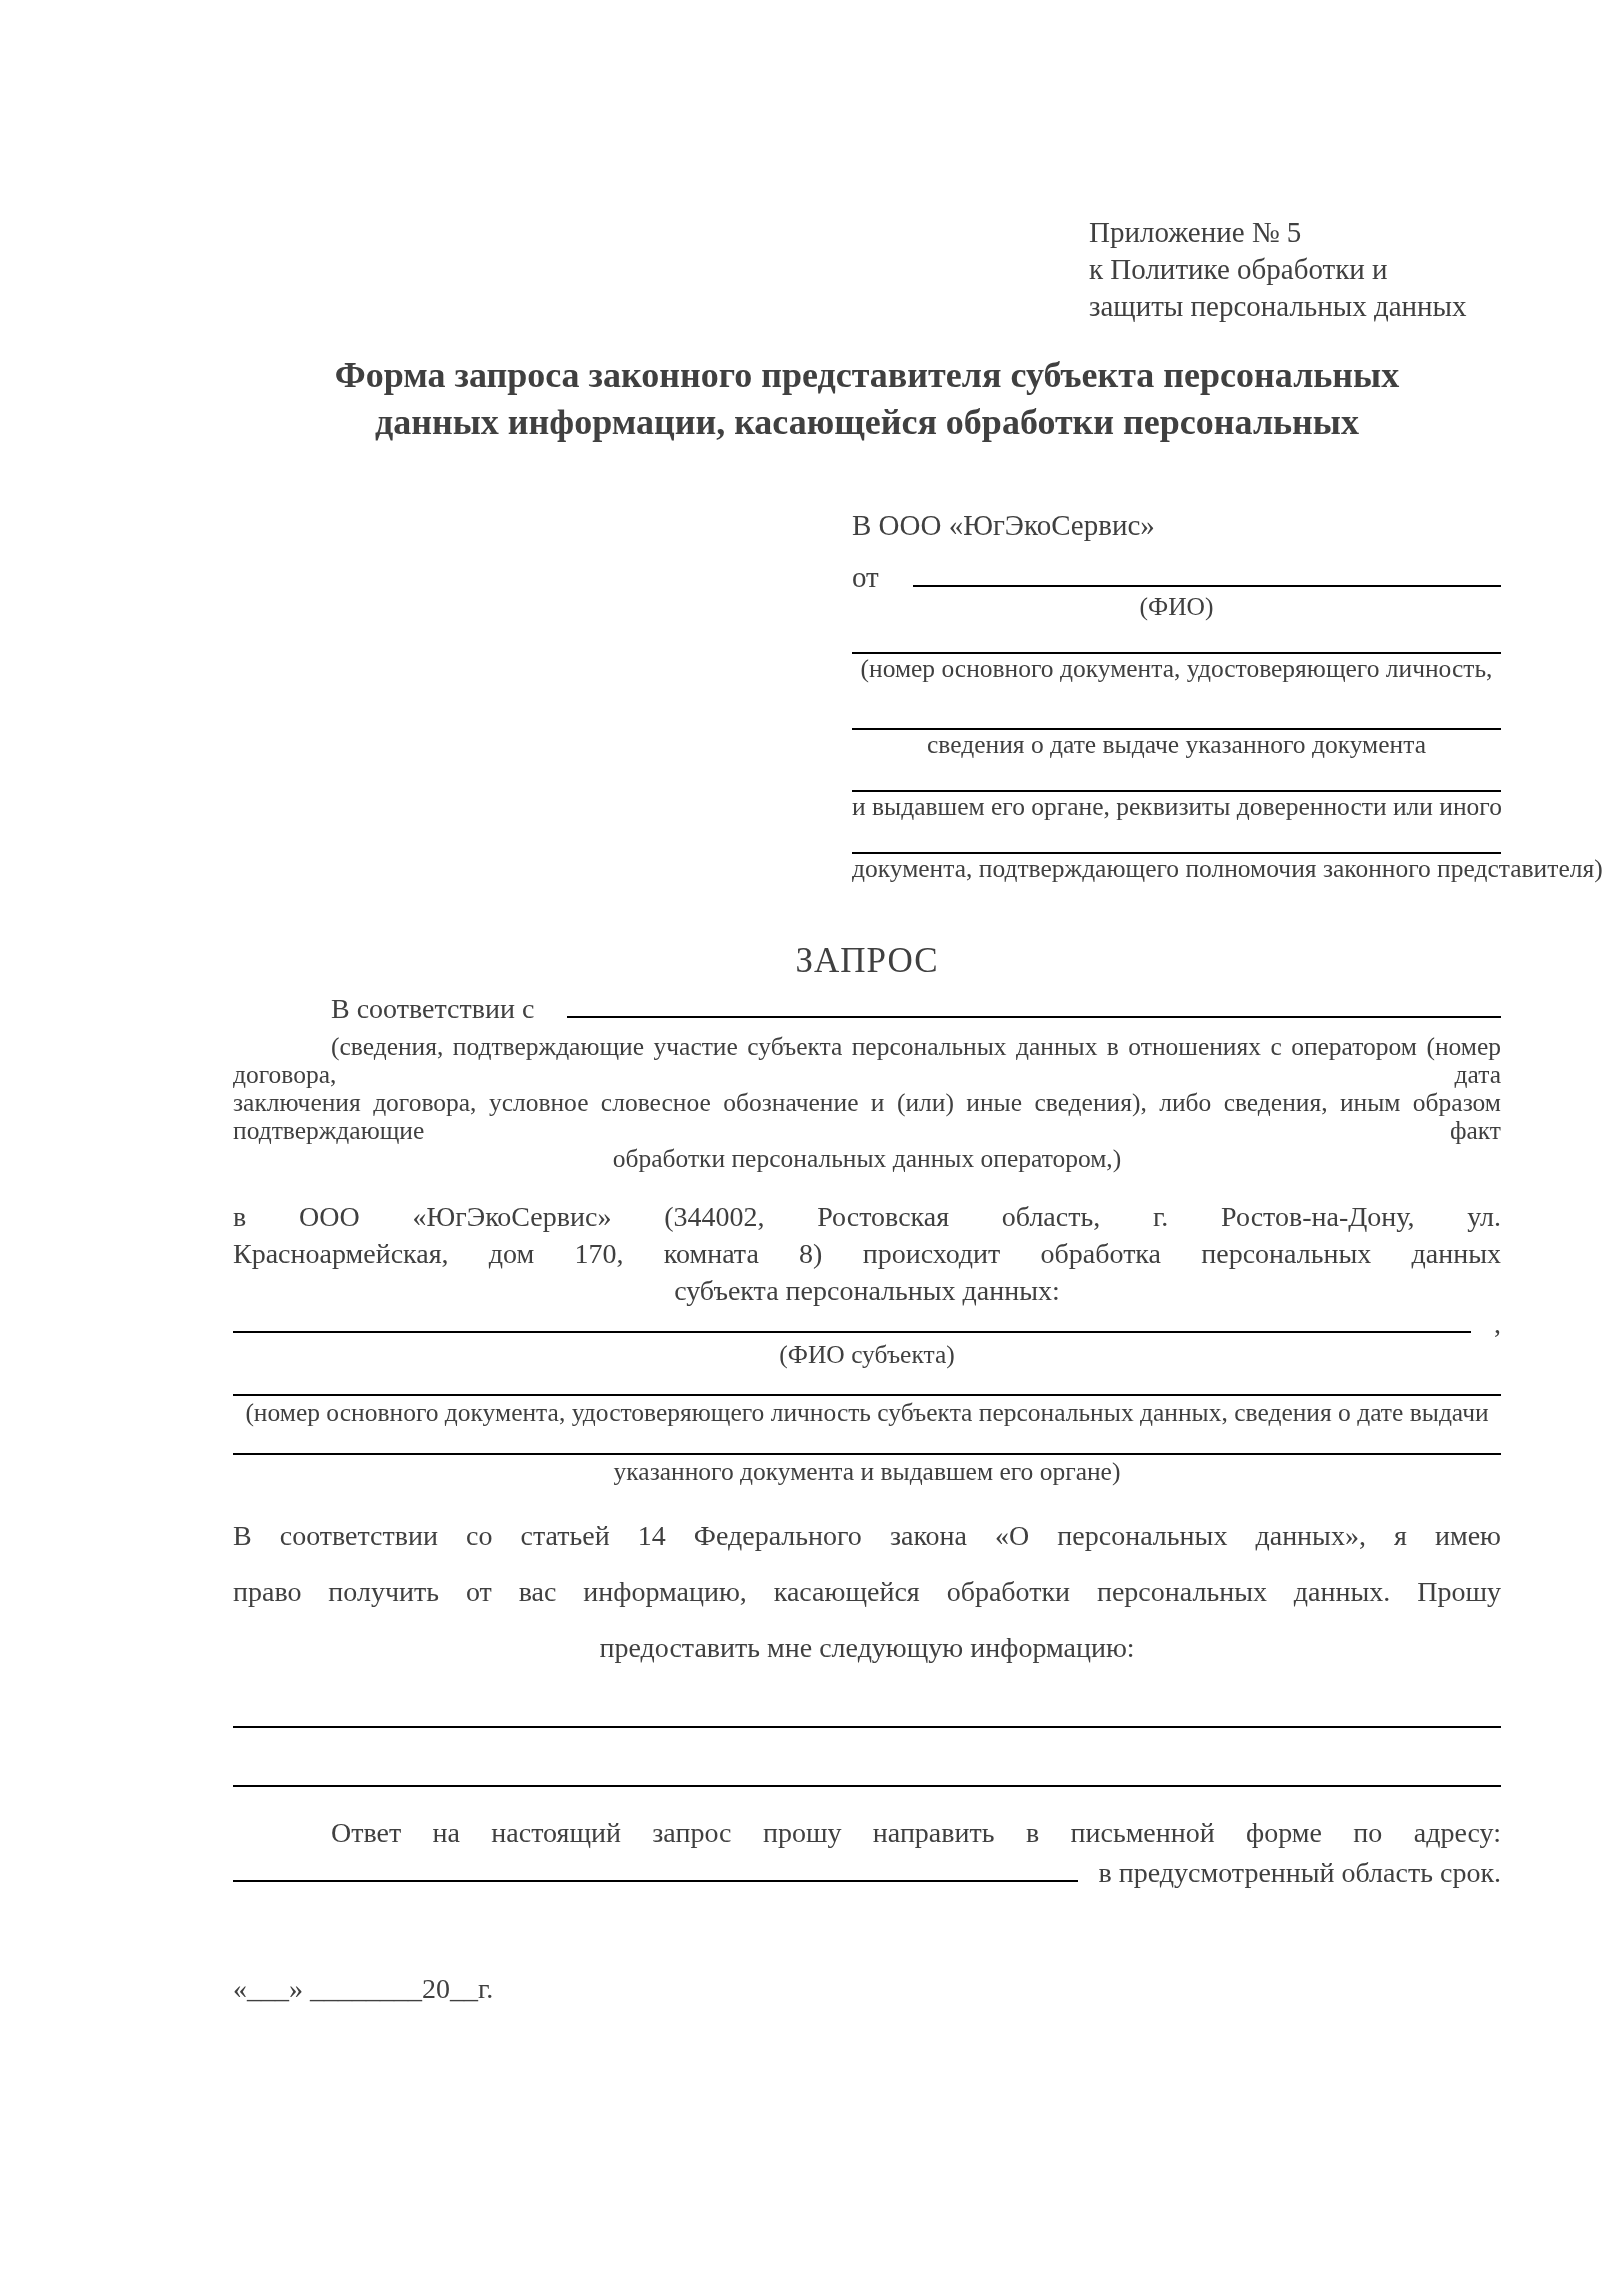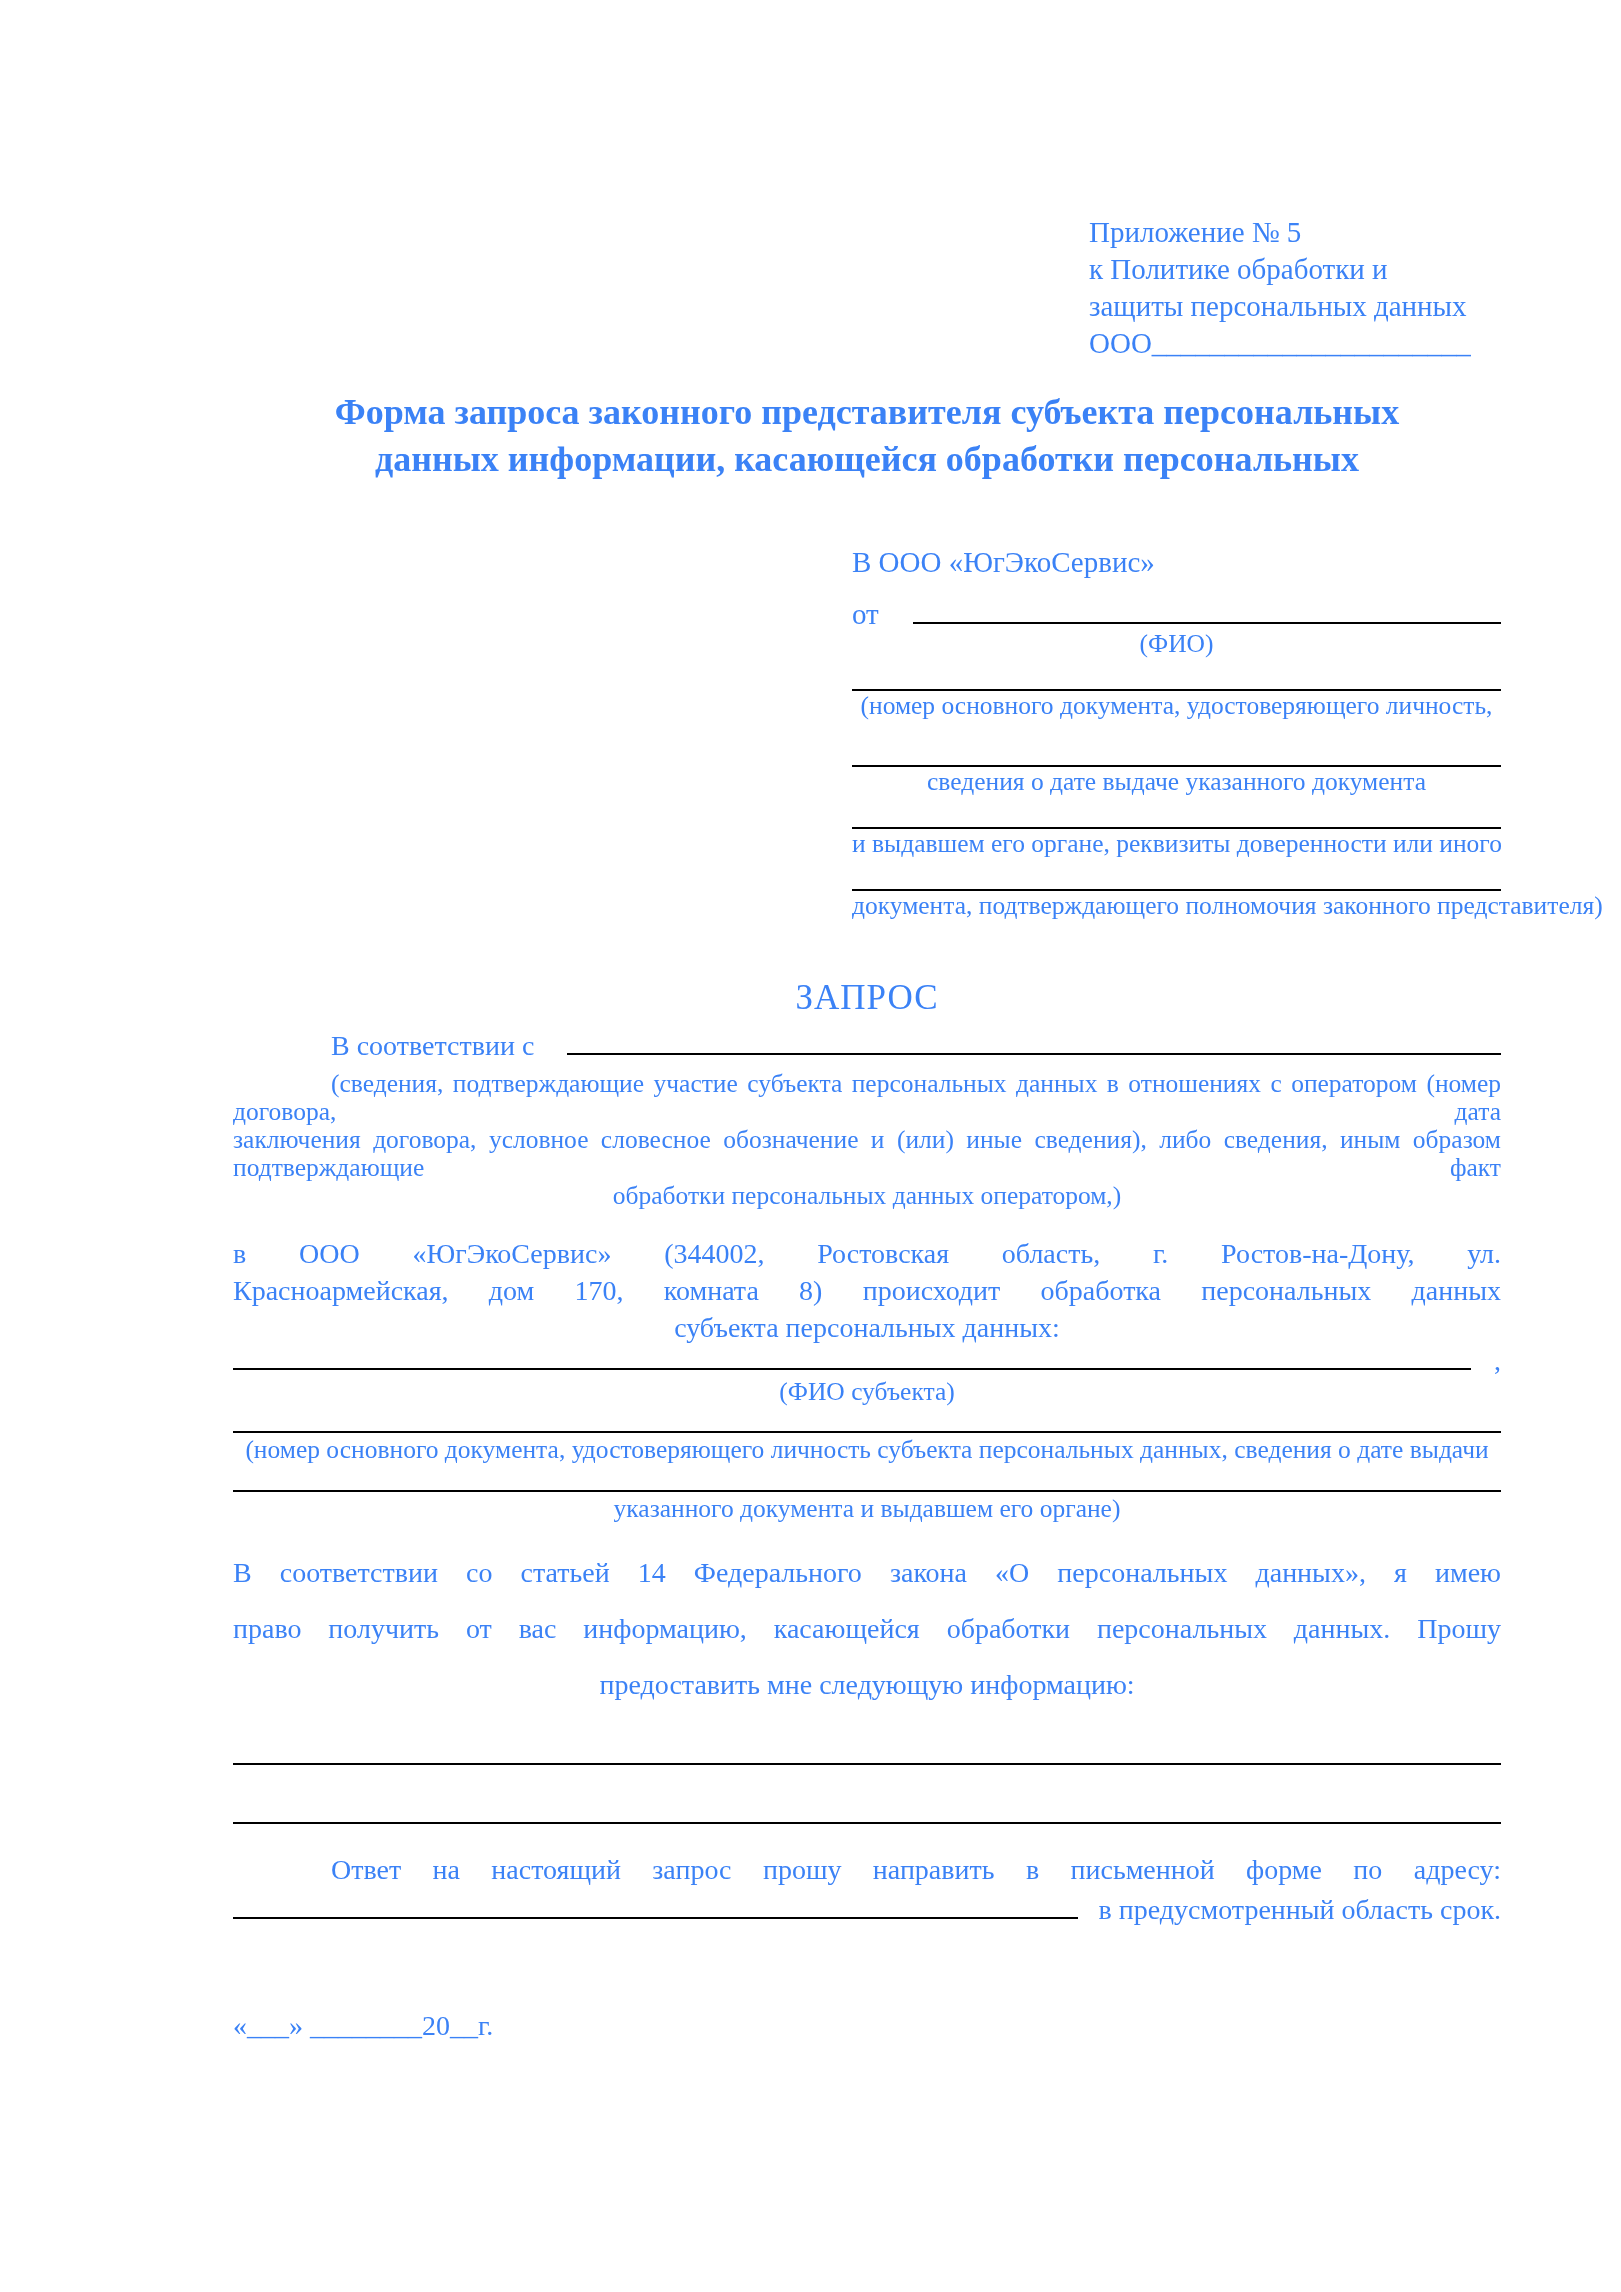--- a/index.html
+++ b/index.html
@@ -2,21 +2,21 @@
 <html><head>
 <meta charset="utf-8">
 <style>
   html, body { margin: 0; padding: 0; background: #ffffff; }
   .page {
     position: relative;
     width: 1621px;
     height: 2289px;
     box-sizing: border-box;
     background: #ffffff;
-    color: #3b82f6;
+    color: #404040;
     font-family: "Liberation Serif", "DejaVu Serif", serif;
     padding: 214px 120px 0 233px; 
     overflow: hidden;
   }
   
   .appendix { margin-left: 856px; font-size: 29px; line-height: 37px; white-space: nowrap; }
   
   .title { margin-top: 26.5px; text-align: center; font-weight: bold; font-size: 36px; line-height: 47px; }
   
   .addressee { margin-top: 61px; margin-left: 619px; width: 649px; font-size: 29px; }
@@ -57,21 +57,20 @@
 </style>
 </head>
 <body>
 
 <div class="page">
 
   <div class="appendix">
     <div>Приложение № 5</div>
     <div>к Политике обработки и</div>
     <div>защиты персональных данных</div>
-    <div>ООО______________________</div>
   </div>
 
   <div class="title">
     <div>Форма запроса законного представителя субъекта персональных</div>
     <div>данных информации, касающейся обработки персональных</div>
   </div>
 
   <div class="addressee">
     <div class="addr-to">В ООО «ЮгЭкоСервис»</div>
     <div class="row from-row">

